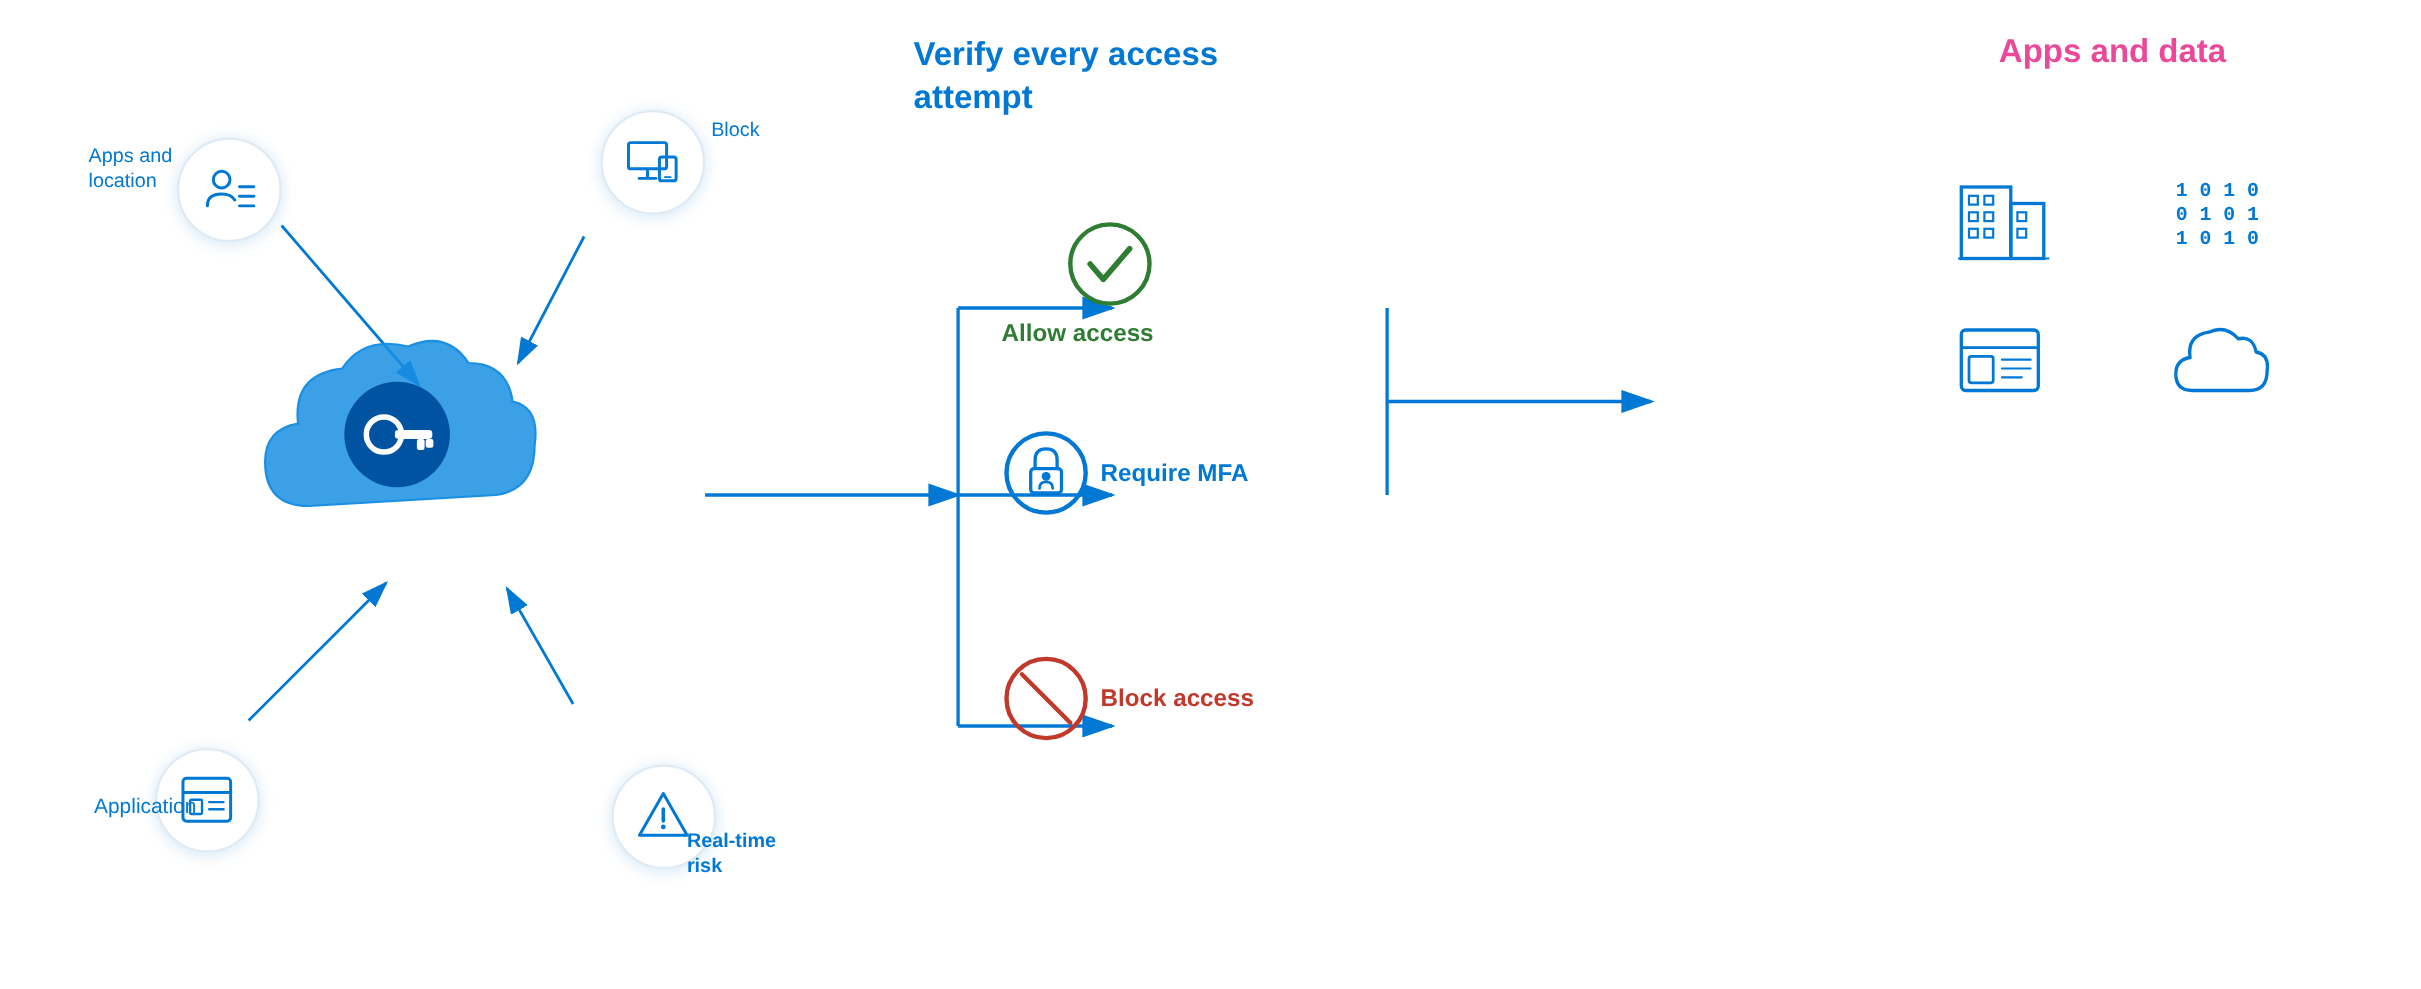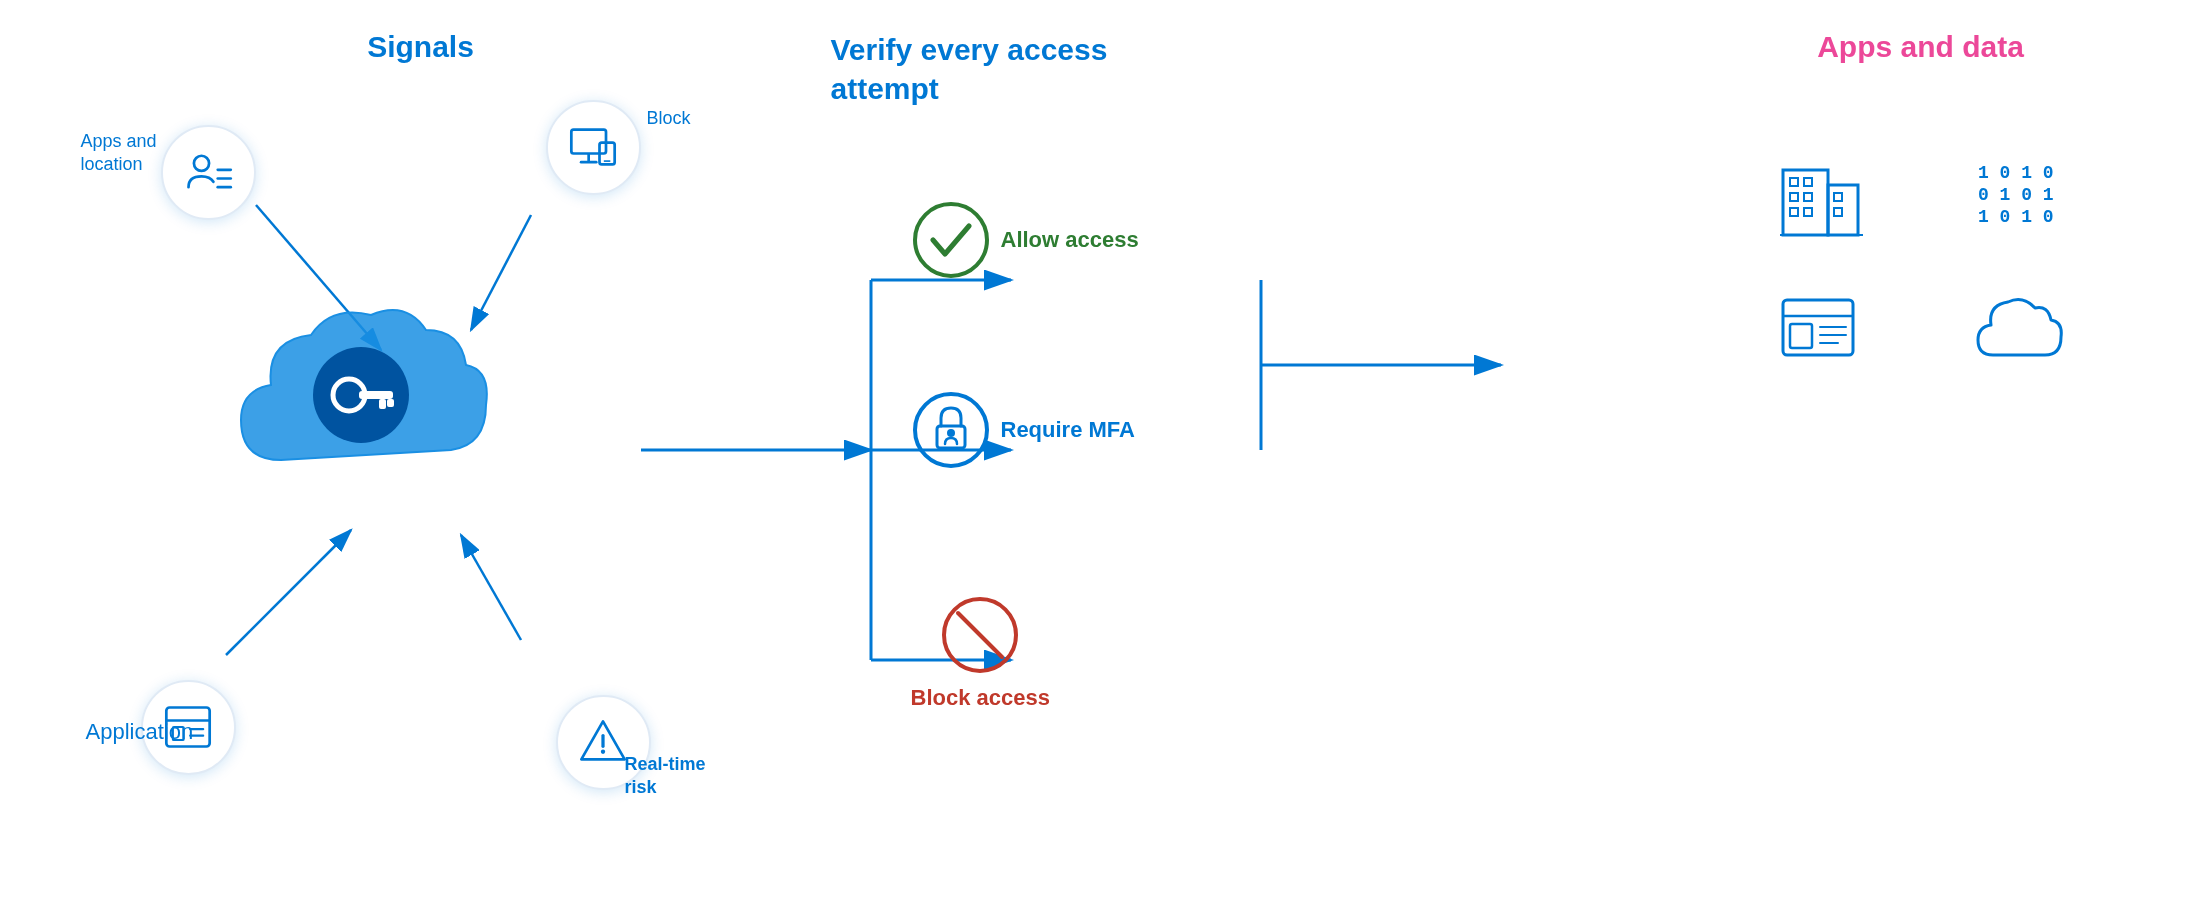--- a/index.html
+++ b/index.html
@@ -58,21 +58,20 @@
     <line x1="205" y1="185" x2="330" y2="330" stroke="#0078d4" stroke-width="2.5" marker-end="url(#arrowBlue)"></line>
 
     <line x1="480" y1="195" x2="420" y2="310" stroke="#0078d4" stroke-width="2.5" marker-end="url(#arrowBlue)"></line>
 
     <line x1="175" y1="635" x2="300" y2="510" stroke="#0078d4" stroke-width="2.5" marker-end="url(#arrowBlue)"></line>
 
     <line x1="470" y1="620" x2="410" y2="515" stroke="#0078d4" stroke-width="2.5" marker-end="url(#arrowBlue)"></line>
   </svg>
 
   <div style="position:absolute; top:0; left:30px; width:680px; height:860px;">
-    <div style="position:absolute; top:10px; left:0; right:0; text-align:center; font-size:30px; font-weight:600; color:#0078d4;">Signals</div>
 
     <div style="position:absolute; top:270px; left:140px; width:280px; height:210px;">
       <svg viewBox="0 0 280 210" xmlns="http://www.w3.org/2000/svg">
 
         <path d="M60,170 Q20,170 20,130 Q20,100 50,95 Q45,50 90,45 Q110,15 150,25 Q185,10 205,40 Q240,40 245,75 Q270,80 265,115 Q265,155 230,160 Z" fill="#1a8fe3" opacity="0.85"></path>
 
         <path d="M60,170 Q20,170 20,130 Q20,100 50,95 Q45,50 90,45 Q110,15 150,25 Q185,10 205,40 Q240,40 245,75 Q270,80 265,115 Q265,155 230,160 Z" fill="none" stroke="#1a8fe3" stroke-width="2"></path>
 
         <circle cx="140" cy="105" r="48" fill="#0053a0"></circle>
 
@@ -115,38 +114,38 @@
 
     <div style="position:absolute; bottom:105px; left:60px; width:95px; height:95px; border-radius:50%; background:#fff; box-shadow:0 2px 14px rgba(0,120,212,0.18); border:2px solid #e0eaf5; display:flex; align-items:center; justify-content:center;">
       <svg viewBox="0 0 48 48" width="52" height="52" xmlns="http://www.w3.org/2000/svg">
         <rect x="4" y="6" width="40" height="36" rx="3" fill="none" stroke="#0078d4" stroke-width="2.5"></rect>
         <line x1="4" y1="18" x2="44" y2="18" stroke="#0078d4" stroke-width="2.5"></line>
         <rect x="10" y="24" width="10" height="12" rx="1" fill="none" stroke="#0078d4" stroke-width="2"></rect>
         <line x1="26" y1="26" x2="38" y2="26" stroke="#0078d4" stroke-width="2" stroke-linecap="round"></line>
         <line x1="26" y1="32" x2="38" y2="32" stroke="#0078d4" stroke-width="2" stroke-linecap="round"></line>
       </svg>
     </div>
-    <div style="position:absolute; bottom:135px; left:5px; font-size:22px; color:#0078d4; font-weight:500;">Application</div>
+    <div style="position:absolute; bottom:135px; left:5px; font-size:19px; color:#0078d4; font-weight:500;">Application</div>
 
     <div style="position:absolute; bottom:90px; right:110px; width:95px; height:95px; border-radius:50%; background:#fff; box-shadow:0 2px 14px rgba(0,120,212,0.18); border:2px solid #e0eaf5; display:flex; align-items:center; justify-content:center;">
       <svg viewBox="0 0 48 48" width="52" height="52" xmlns="http://www.w3.org/2000/svg">
         <polygon points="24,5 44,40 4,40" fill="none" stroke="#0078d4" stroke-width="2.5" stroke-linejoin="round"></polygon>
         <line x1="24" y1="18" x2="24" y2="28" stroke="#0078d4" stroke-width="3" stroke-linecap="round"></line>
         <circle cx="24" cy="33" r="2" fill="#0078d4"></circle>
       </svg>
     </div>
     <div style="position:absolute; bottom:80px; right:55px; font-size:18px; color:#0078d4; font-weight:700; white-space:pre-line; text-align:left; line-height:1.3;">Real-time
 risk</div>
   </div>
 
   <div style="position:absolute; top:0; left:780px; width:480px; height:860px;">
     <div style="position:absolute; top:10px; left:0; right:0; font-size:30px; font-weight:600; color:#0078d4; white-space:pre-line; line-height:1.3;">Verify every access
 attempt</div>
 
-    <div style="position:absolute; top:180px; left:80px; display:flex; flex-direction:row; align-items:center; gap:10px;">
+    <div style="position:absolute; top:180px; left:80px; display:flex; flex-direction:column; align-items:flex-end; gap:10px;">
       <svg viewBox="0 0 80 80" width="80" height="80" xmlns="http://www.w3.org/2000/svg">
         <circle cx="40" cy="40" r="36" fill="none" stroke="#2e7d32" stroke-width="4"></circle>
         <polyline points="22,40 34,54 58,26" fill="none" stroke="#2e7d32" stroke-width="5" stroke-linecap="round" stroke-linejoin="round"></polyline>
       </svg>
       <div style="font-size:22px; font-weight:600; color:#2e7d32; text-align:center;">Allow access</div>
     </div>
 
     <div style="position:absolute; top:370px; left:80px; display:flex; flex-direction:row; align-items:center; gap:10px;">
       <svg viewBox="0 0 80 80" width="80" height="80" xmlns="http://www.w3.org/2000/svg">
         <circle cx="40" cy="40" r="36" fill="none" stroke="#0078d4" stroke-width="4"></circle>
@@ -154,21 +153,21 @@
         <rect x="26" y="36" width="28" height="22" rx="3" fill="none" stroke="#0078d4" stroke-width="3"></rect>
 
         <path d="M30 36 L30 28 Q30 18 40 18 Q50 18 50 28 L50 36" fill="none" stroke="#0078d4" stroke-width="3" stroke-linecap="round"></path>
 
         <circle cx="40" cy="43" r="4" fill="#0078d4"></circle>
         <path d="M34 54 Q34 48 40 48 Q46 48 46 54" fill="none" stroke="#0078d4" stroke-width="2.5" stroke-linecap="round"></path>
       </svg>
       <div style="font-size:22px; font-weight:600; color:#0078d4; text-align:center;">Require MFA</div>
     </div>
 
-    <div style="position:absolute; top:575px; left:80px; display:flex; flex-direction:column; align-items:center; gap:10px;">
+    <div style="position:absolute; top:575px; left:80px; display:flex; flex-direction:row; align-items:center; gap:10px;">
       <svg viewBox="0 0 80 80" width="80" height="80" xmlns="http://www.w3.org/2000/svg">
         <circle cx="40" cy="40" r="36" fill="none" stroke="#c0392b" stroke-width="4"></circle>
         <line x1="18" y1="18" x2="62" y2="62" stroke="#c0392b" stroke-width="4" stroke-linecap="round"></line>
       </svg>
       <div style="font-size:22px; font-weight:600; color:#c0392b; text-align:center;">Block access</div>
     </div>
   </div>
 
   <div style="position:absolute; top:0; right:30px; width:400px; height:860px;">
     <div style="position:absolute; top:10px; left:0; right:0; text-align:center; font-size:30px; font-weight:600; color:#ec4899;">Apps and data</div>

